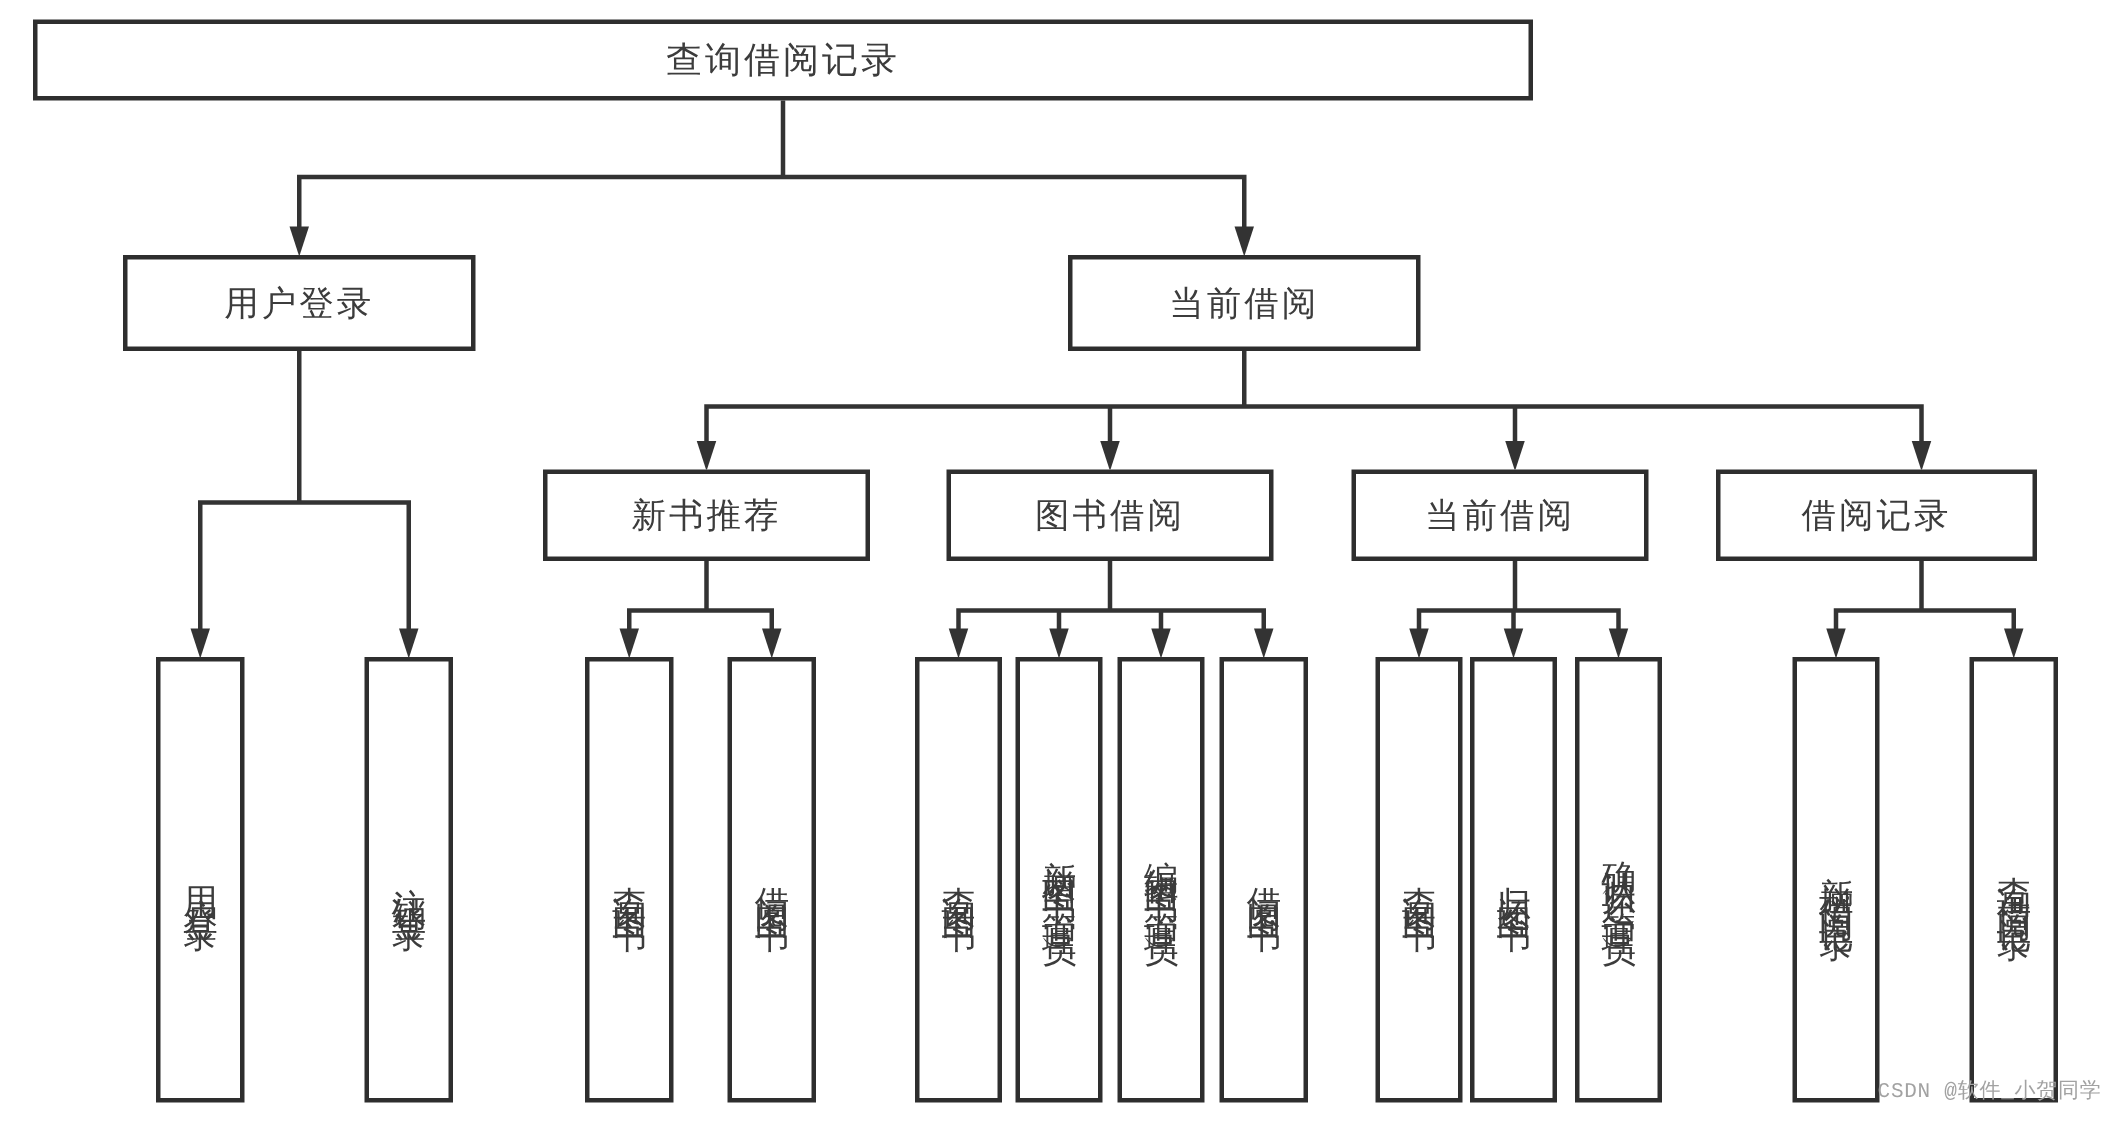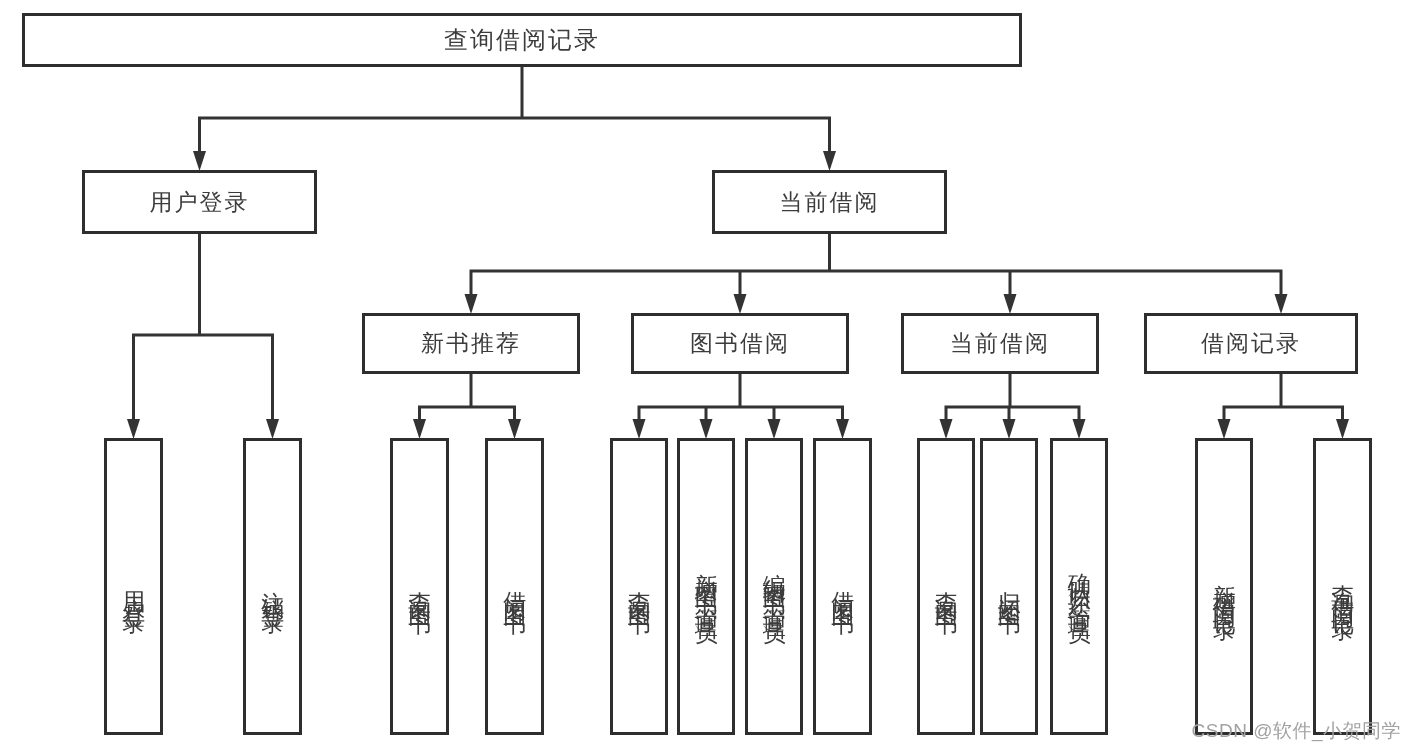--- a/index.html
+++ b/index.html
@@ -39,24 +39,25 @@
     text-orientation:mixed;
     font-size:23px;
     letter-spacing:7px;
     line-height:1.1;
     white-space:nowrap;
   }
   .watermark{
     position:absolute;
     right:4px;
     top:718px;
-    font-size:19px;
+    font-size:14px;
     letter-spacing:0.5px;
     color:var(--watermark);
     white-space:nowrap;
+    font-family:Liberation Mono, monospace;
   }
 </style>
 </head>
 <body>
 
 <div class="canvas">
   <svg id="connectors" viewBox="0 0 1405 747" xmlns="http://www.w3.org/2000/svg">
       <path d="M522 65V118M199.5 118H829.5M199.5 118V155M829.5 118V155M199.5 232V335M133.5 335H272.5M133.5 335V423M272.5 335V423M829.5 232V271M471 271H1281M471 271V298M740 271V298M1010 271V298M1281 271V298M471 372V407M419.5 407H514.5M419.5 407V423M514.5 407V423M740 372V407M639 407H842.5M639 407V423M706 407V423M774 407V423M842.5 407V423M1010 372V407M946 407H1079M946 407V423M1009 407V423M1079 407V423M1281 372V407M1224 407H1342.5M1224 407V423M1342.5 407V423" fill="none" stroke="#333333" stroke-width="3" stroke-linecap="square"></path>
       <polygon points="199.5,171 193,151 206,151" fill="#333333"></polygon>
       <polygon points="829.5,171 823,151 836,151" fill="#333333"></polygon>

